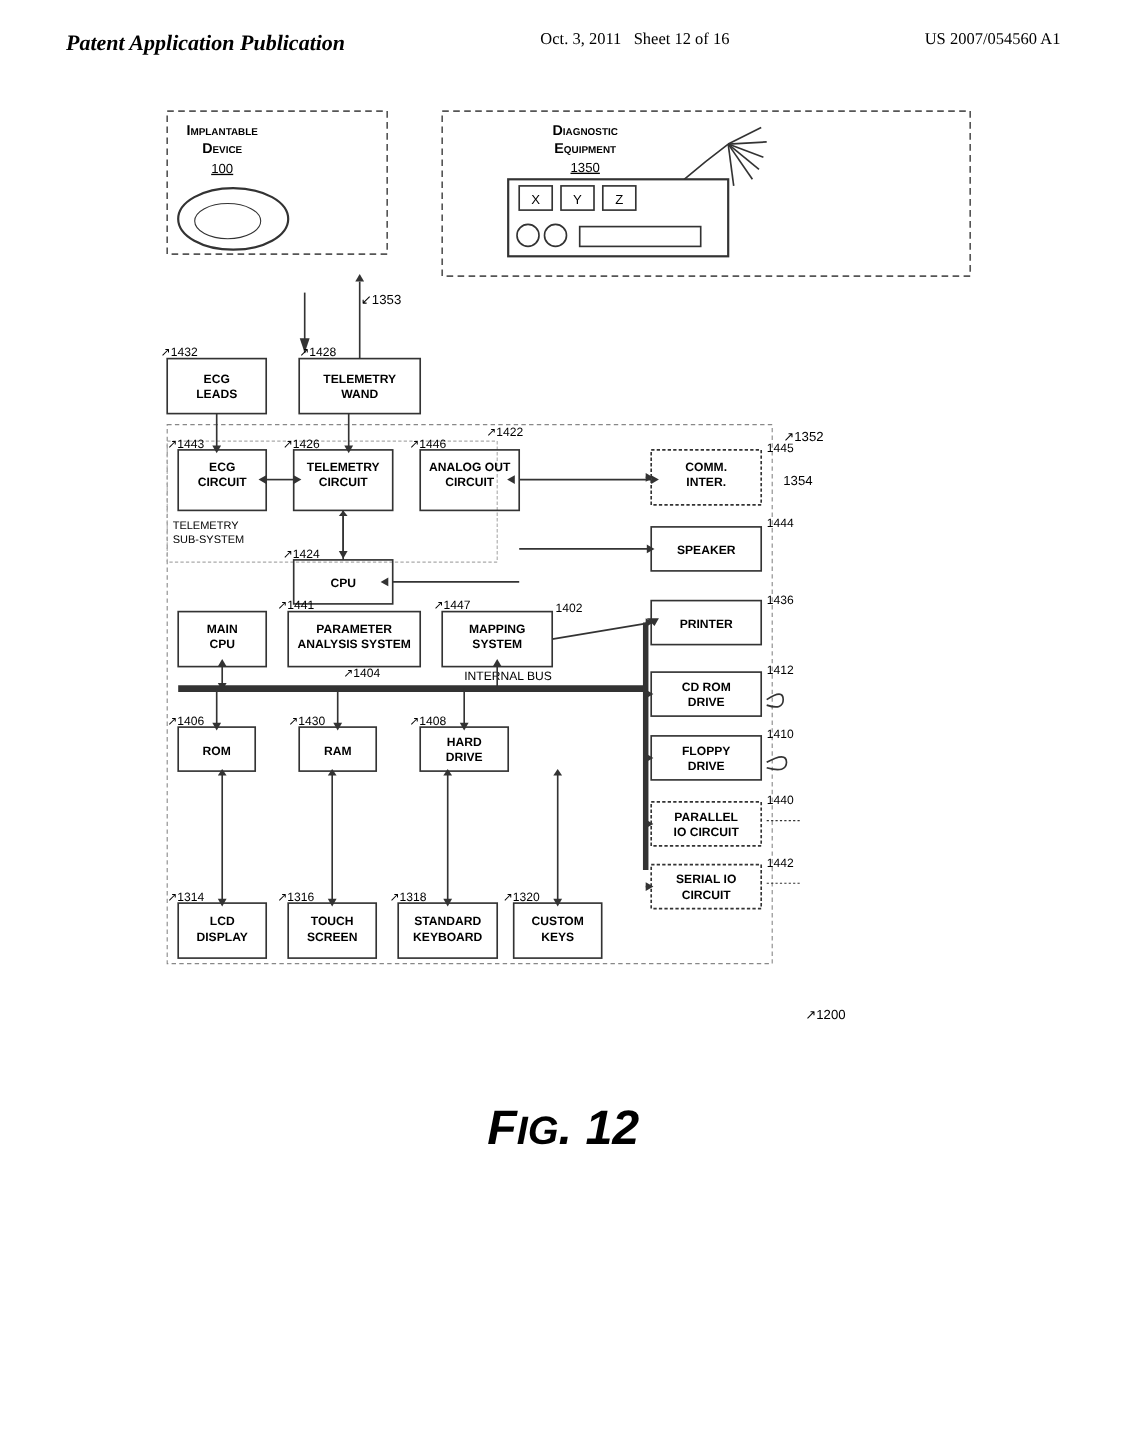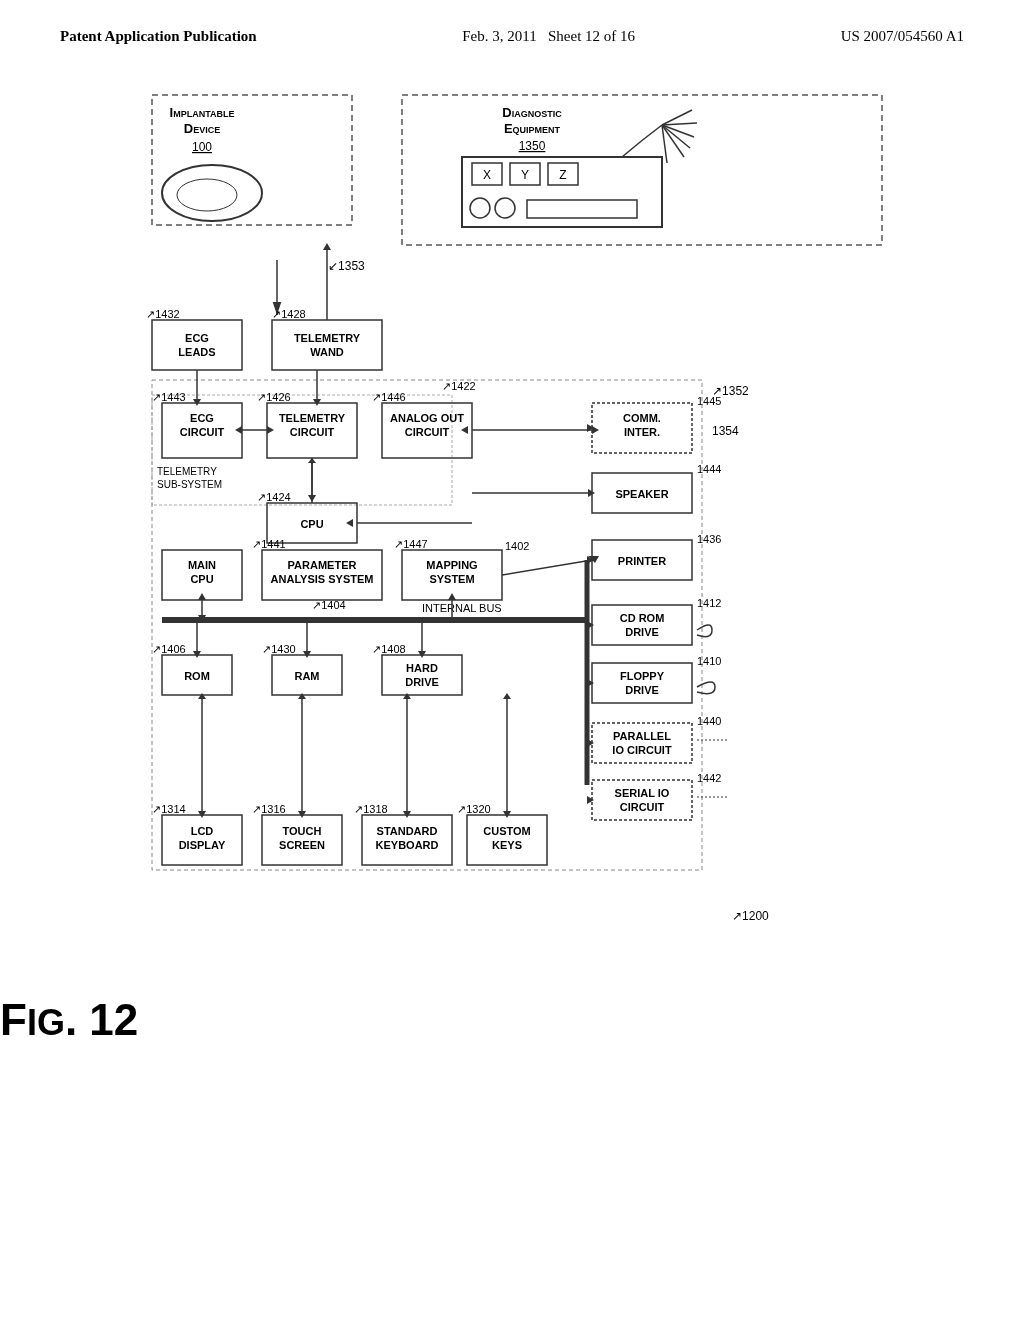--- a/index.html
+++ b/index.html
@@ -15,21 +15,22 @@
     
     .header {
       display: flex;
       justify-content: space-between;
       align-items: flex-start;
       padding: 28px 60px 0 60px;
       font-size: 15px;
     }
     .header-left {
       font-weight: bold;
-      font-size: 15px;
+      font-style: italic;
+      font-size: 20px;
     }
     .header-center {
       font-size: 15px;
       text-align: center;
     }
     .header-right {
       font-size: 15px;
     }
 
     
@@ -49,21 +50,21 @@
       width: 100%;
       height: 100%;
     }
   </style>
 </head>
 <body>
 
 <div class="header">
   <div class="header-left">Patent Application Publication</div>
   <div class="header-center">
-    <span>Feb. 3, 2011</span>&nbsp;&nbsp;&nbsp;<span>Sheet 12 of 16</span>
+    <span>Oct. 3, 2011</span>&nbsp;&nbsp;&nbsp;<span>Sheet 12 of 16</span>
   </div>
   <div class="header-right">US 2007/054560 A1</div>
 </div>
 
 <div class="diagram-area">
   <svg class="diagram-svg" viewBox="0 0 860 900" xmlns="http://www.w3.org/2000/svg">
 
     <rect x="20" y="10" width="200" height="130" fill="none" stroke="#555" stroke-width="1.5" stroke-dasharray="6,4"></rect>
     <text x="70" y="32" font-family="Arial" font-size="13" font-weight="bold" text-anchor="middle" font-variant="small-caps">Implantable</text>
     <text x="70" y="48" font-family="Arial" font-size="13" font-weight="bold" text-anchor="middle" font-variant="small-caps">Device</text>
@@ -326,15 +327,15 @@
 
     <defs>
       <marker id="arrow" markerWidth="10" markerHeight="10" refX="9" refY="3" orient="auto">
         <path d="M0,0 L0,6 L9,3 z" fill="#333"></path>
       </marker>
     </defs>
 
   </svg>
 </div>
 
-<div style="text-align:left; margin-top: 10px;">
+<div style="text-align:center; margin-top: 10px; font-style: italic;">
   <span style="font-family: Arial, sans-serif; font-size: 44px; font-weight: bold; font-variant: small-caps;">F<span style="font-size:36px">IG</span>. 12</span>
 </div>
 
 </body></html>

